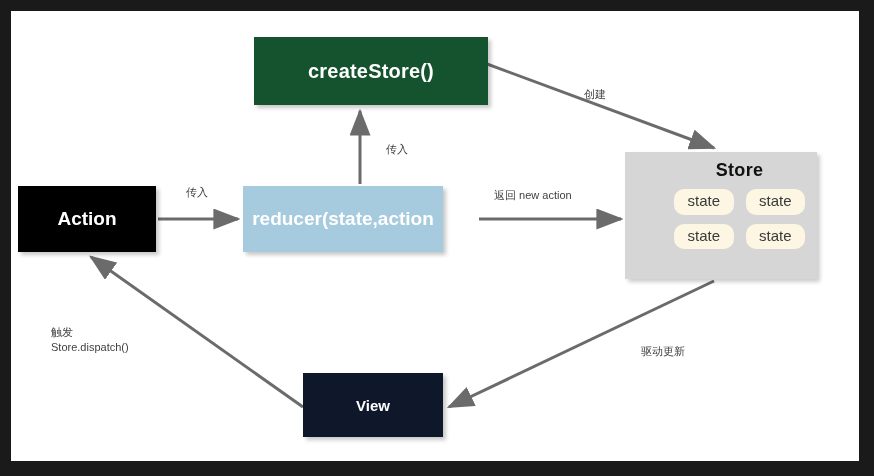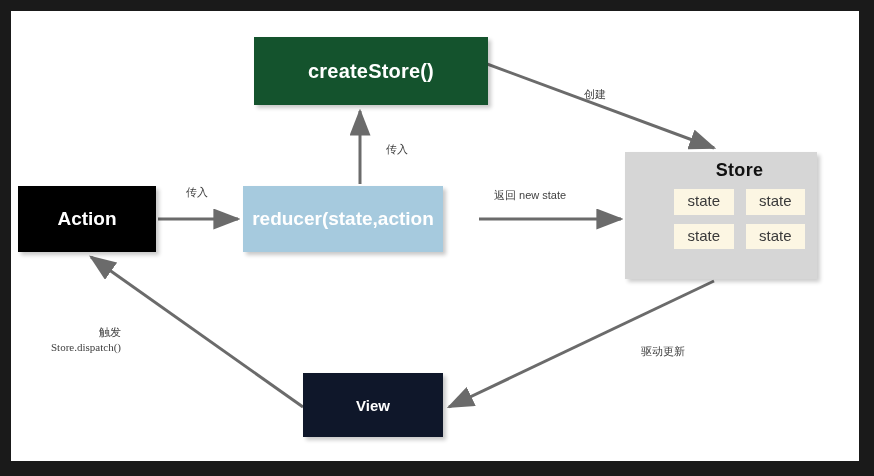--- a/index.html
+++ b/index.html
@@ -87,35 +87,36 @@
     box-sizing: border-box;
   }
   .store-cell {
     background: #fcf6e3;
     color: #3a3a3a;
     font-size: 15px;
     font-weight: normal;
     text-align: center;
     padding: 4px 0 5px 0;
     line-height: 1.1;
+    border-radius: 10px;
   }
   .edge-label {
     position: absolute;
     color: #3f3f3f;
     font-size: 11px;
     white-space: nowrap;
     z-index: 4;
     line-height: 1.35;
   }
   #label-chuanru-1 { left: 175px; top: 174px; }
   #label-chuanru-2 { left: 375px; top: 131px; }
   #label-chuangjian { left: 573px; top: 76px; }
   #label-fanhui   { left: 483px; top: 177px; }
   #label-qudong   { left: 630px; top: 333px; }
-  #label-trigger  { left: 40px; top: 314px; text-align: right; font-family: Liberation Serif, serif; }
+  #label-trigger  { left: 40px; top: 314px; text-align: left; }
   #label-trigger .l2 { display: block; }
   svg#edges {
     position: absolute;
     left: 0; top: 0;
     width: 848px; height: 450px;
     z-index: 2;
   }
 </style>
 </head>
 <body>
@@ -168,21 +169,21 @@
         <div class="store-cell">state</div>
       </div>
     </div>
 
     <div class="edge-label" id="label-chuanru-1">传入</div>
 
     <div class="edge-label" id="label-chuanru-2">传入</div>
 
     <div class="edge-label" id="label-chuangjian">创建</div>
 
-    <div class="edge-label" id="label-fanhui">返回 new state</div>
+    <div class="edge-label" id="label-fanhui">返回 new action</div>
 
     <div class="edge-label" id="label-qudong">驱动更新</div>
 
     <div class="edge-label" id="label-trigger">
       <span class="l2">触发</span>
       <span class="l2">Store.dispatch()</span>
     </div>
 
   </div>
 </div>

